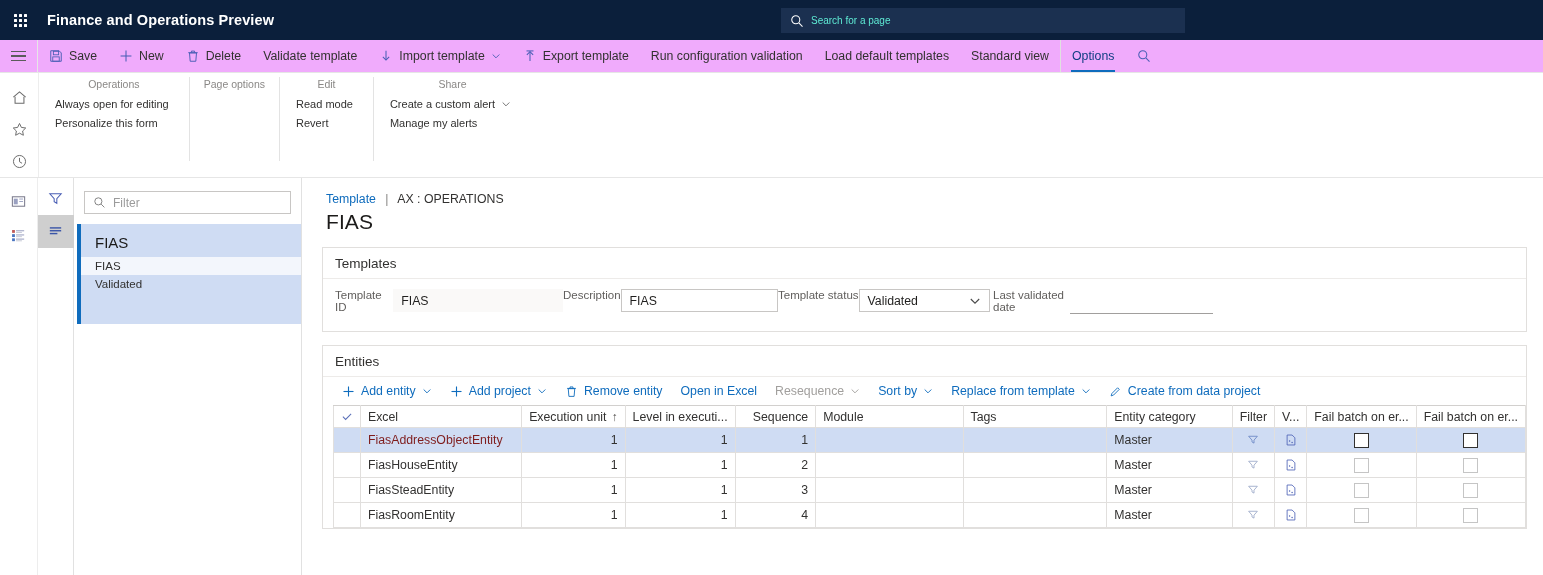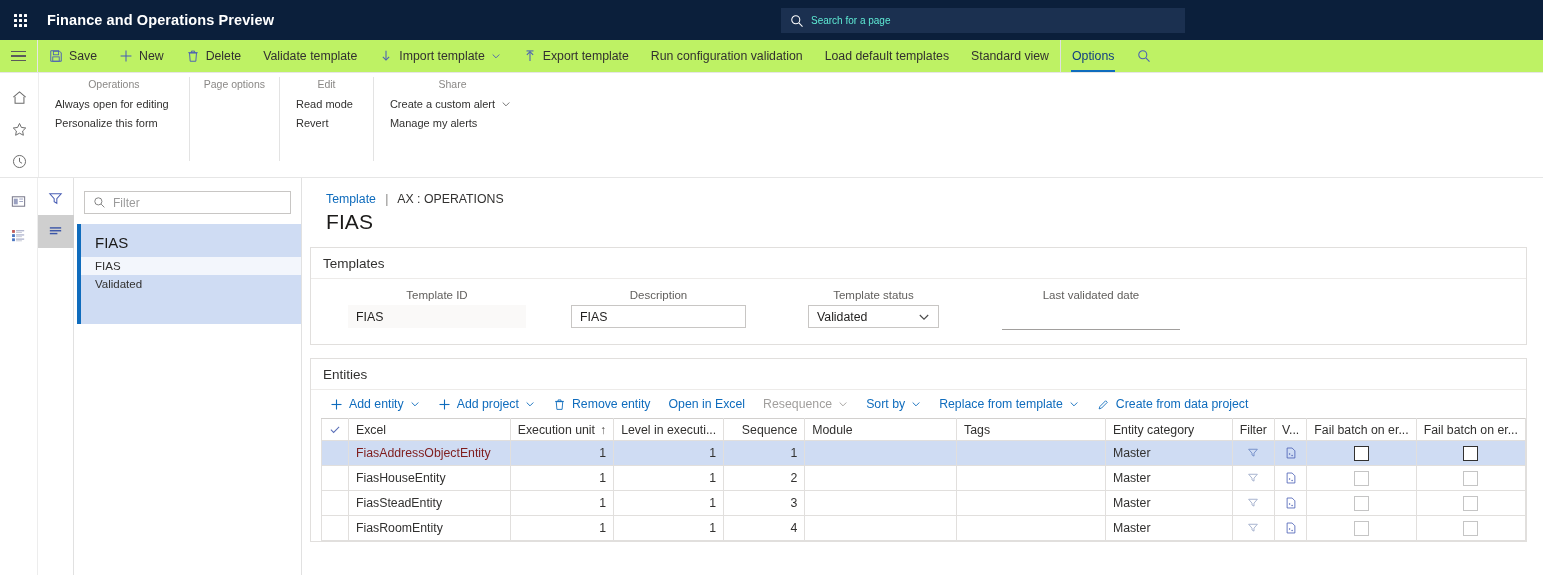--- a/index.html
+++ b/index.html
@@ -48,21 +48,21 @@
     display: flex; align-items: center;
     padding-left: 9px;
     cursor: text;
   }
   .topsearch .mag { margin-right: 7px; display:flex; }
   .topsearch span.ph { color: #5eead4; font-size: 10px; }
 
   
   .cmdbar {
     height: 33px;
-    background: #bef264;
+    background: #f0abfc;
     border-bottom: 1px solid #e6e6e6;
     display: flex;
     align-items: stretch;
     position: relative;
   }
   .hamburger {
     width: 38px;
     display: flex; align-items: center; justify-content: center;
     cursor: pointer;
     border-right: 1px solid #e6e6e6;
@@ -216,39 +216,39 @@
   .crumb .sep { color: #8a8886; margin: 0 6px; }
   .crumb .ctx { color: #323130; }
   .pagetitle {
     font-size: 21px;
     color: #1b1a19;
     padding: 4px 0 0 24px;
     letter-spacing: 0.1px;
   }
 
   .section {
-    margin: 13px 16px 0 8px;
+    margin: 13px 16px 0 20px;
     border: 1px solid #e1dfdd;
     background: #fff;
   }
   .section-head {
     height: 31px;
     display: flex; align-items: center;
     padding-left: 12px;
     font-size: 13.5px;
     color: #323130;
     border-bottom: 1px solid #edebe9;
     cursor: pointer;
   }
   .fields {
     display: flex;
     padding: 10px 0 14px 12px;
     gap: 0;
   }
-  .field { display: flex; flex-direction: column; align-items: center; }
+  .field { display: flex; flex-direction: row; }
   .field .lbl { font-size: 11.5px; color: #605e5c; margin-bottom: 4px; }
   .inp {
     height: 23px;
     border: 1px solid #c8c6c4;
     background: #fff;
     display: flex; align-items: center;
     padding: 0 8px;
     font-size: 12.3px;
     color: #201f1e;
     cursor: text;

